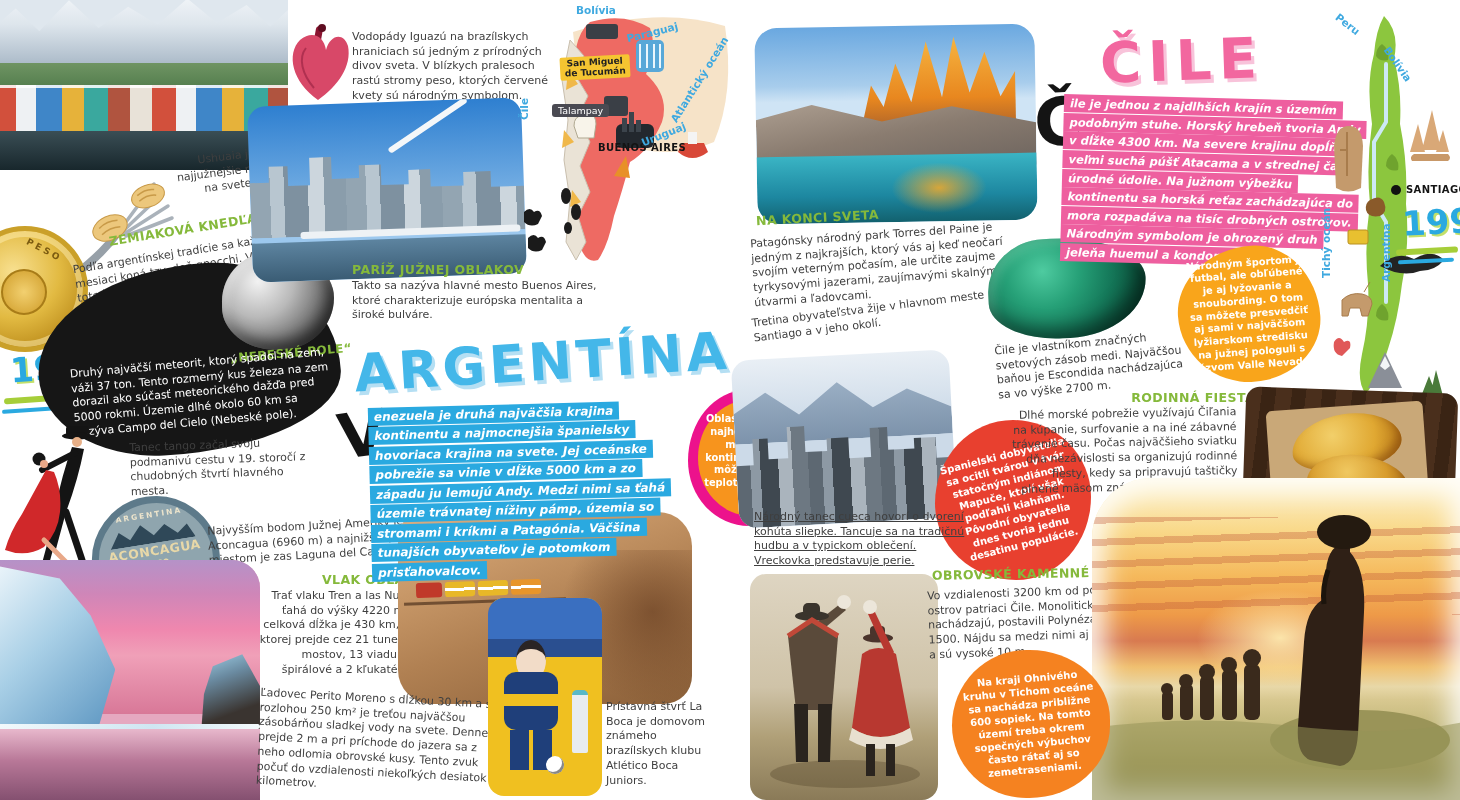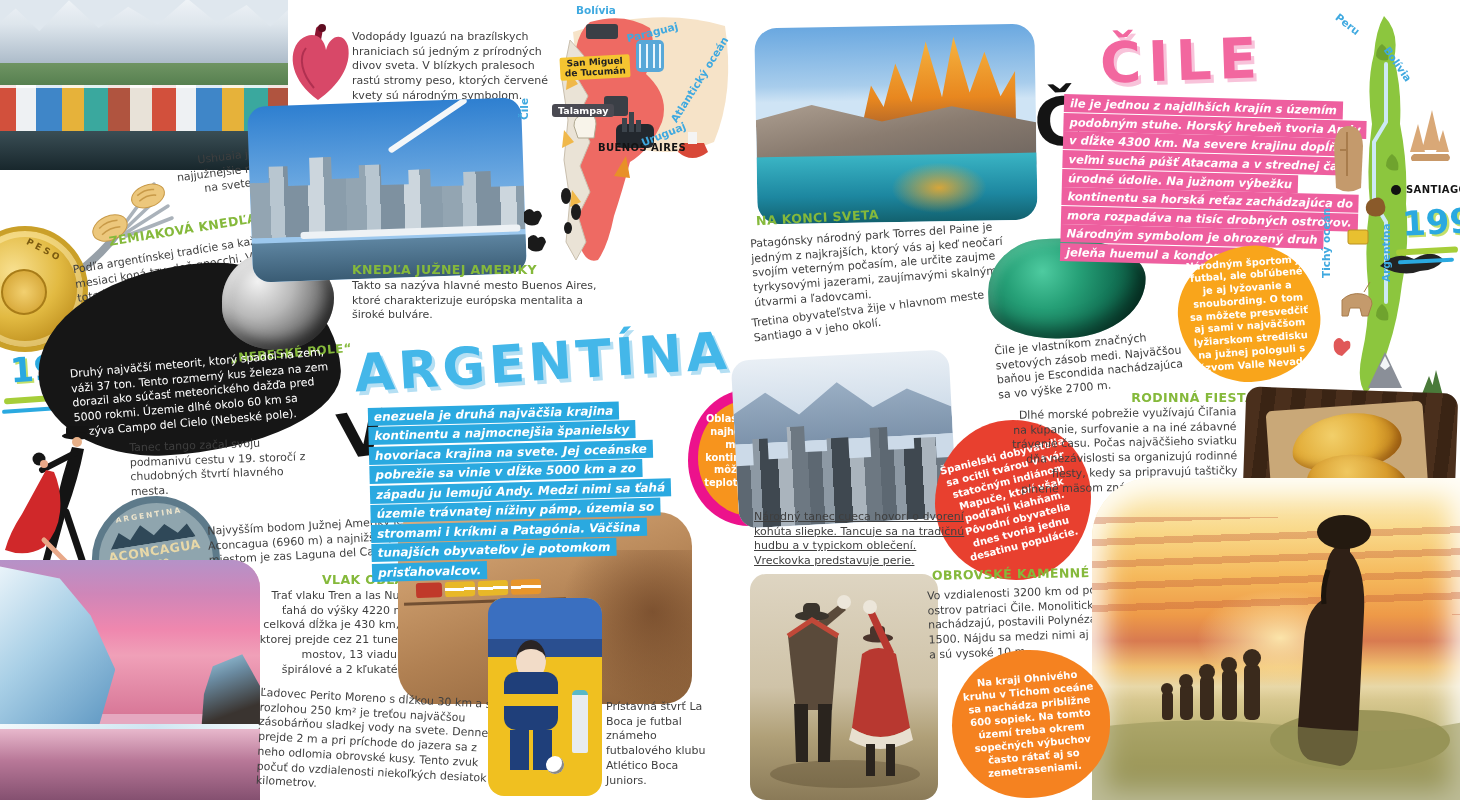--- a/index.html
+++ b/index.html
@@ -16,21 +16,21 @@
   .hl span{padding:2px 6px;-webkit-box-decoration-break:clone;box-decoration-break:clone;}
   .hl-cyan span{background:#2aa9e0;}
   .hl-pink span{background:#ee5f9f;}
   .title{position:absolute;font-weight:800;}
   .dropcap{position:absolute;font-weight:800;color:#141414;}
   .pgnum{position:absolute;font-size:34px;font-weight:800;color:#2aa9e0;text-shadow:2px 2px 0 #c3e06a;}
   .line-g{position:absolute;background:#a6ce39;height:6px;border-radius:3px;}
   .line-b{position:absolute;background:#2aa9e0;height:4px;border-radius:3px;}
   .ml{position:absolute;color:#3fa9e0;font-weight:bold;font-size:10.5px;white-space:nowrap;}
   .vert{writing-mode:vertical-rl;transform:rotate(180deg);}
-  .maplbl-dark{position:absolute;background:#4a4a52;color:#fff;font-size:9.5px;font-weight:bold;padding:1px 6px;border-radius:3px;}
+  .maplbl-dark{position:absolute;background:#4a4a52;color:#fff;font-size:9.5px;font-weight:normal;padding:1px 6px;border-radius:3px;}
   .maplbl-yel{position:absolute;background:#f5c531;color:#222;font-size:9px;font-weight:bold;padding:1px 3px;border-radius:2px;text-align:center;line-height:1.15;}
   .city-lbl{position:absolute;color:#141414;font-weight:bold;font-size:10px;letter-spacing:.4px;white-space:nowrap;}
 </style>
 </head>
 <body>
 
 <div id="spread">
 
   <div class="ph" style="left:-8px;top:-8px;width:296px;height:178px;border-radius:0 0 28px 0;background:#dfe7ee;">
     <div class="abs" style="left:0;top:0;width:100%;height:46%;background:linear-gradient(180deg,#f4f7fa 0%,#dde5ec 40%,#9fb0c0 100%);clip-path:polygon(0 100%,0 45%,8% 20%,16% 48%,26% 10%,36% 44%,46% 18%,56% 40%,66% 8%,76% 38%,86% 16%,94% 42%,100% 22%,100% 100%);"></div>
@@ -116,38 +116,38 @@
   <div class="t" style="left:258px;top:692px;width:238px;transform:rotate(3deg);">Ľadovec Perito Moreno s dĺžkou 30 km a s rozlohou 250 km² je treťou najväčšou zásobárňou sladkej vody na svete. Denne prejde 2 m a pri príchode do jazera sa z neho odlomia obrovské kusy. Tento zvuk počuť do vzdialenosti niekoľkých desiatok kilometrov.</div>
 
   <div class="ph" style="left:488px;top:598px;width:114px;height:198px;border-radius:16px;background:#f0c020;">
     <div class="abs" style="left:0;top:0;width:100%;height:30%;background:linear-gradient(180deg,#3a6fc0 0 70%,#2a4f90 70%),repeating-linear-gradient(90deg,rgba(220,60,40,.5) 0 6px,rgba(250,210,60,.5) 6px 12px,rgba(40,120,200,.5) 12px 18px);"></div>
     <div class="abs" style="left:28px;top:42px;width:30px;height:32px;border-radius:50%;background:#f2dcc8;border-top:9px solid #2a2424;"></div>
     <div class="abs" style="left:16px;top:74px;width:54px;height:58px;border-radius:12px;background:linear-gradient(180deg,#1f3f7a 0 38%,#f0c020 38% 58%,#1f3f7a 58%);"></div>
     <div class="abs" style="left:22px;top:132px;width:42px;height:40px;background:linear-gradient(90deg,#1f3f7a 0 45%,transparent 45% 55%,#1f3f7a 55%);"></div>
     <div class="abs" style="left:58px;top:158px;width:18px;height:18px;border-radius:50%;background:radial-gradient(circle at 35% 30%,#fff 55%,#cfcfcf);box-shadow:inset -2px -2px 0 #888;"></div>
     <div class="abs" style="left:84px;top:92px;width:16px;height:58px;background:#e8ecf0;border-radius:5px 5px 2px 2px;border-top:5px solid #58b8c8;"></div>
   </div>
-  <div class="t" style="left:606px;top:700px;width:110px;">Prístavná štvrť La Boca je futbal známeho futbalového klubu Atlético Boca Juniors.</div>
+  <div class="t" style="left:606px;top:700px;width:110px;">Prístavná štvrť La Boca je domovom známeho brazílskych klubu Atlético Boca Juniors.</div>
 
   <svg class="abs" style="left:284px;top:24px;" width="68" height="82" viewBox="0 0 68 82">
     <rect x="30" y="2" width="7" height="28" rx="3.5" fill="#8a1430" transform="rotate(10 33 16)"></rect>
     <circle cx="38" cy="4" r="4" fill="#5e0c20"></circle>
     <path d="M34,76 C8,58 2,30 16,16 C28,6 40,12 42,26 C46,10 60,8 64,22 C68,42 54,62 34,76Z" fill="#d84868"></path>
     <path d="M30,64 C18,50 14,34 22,24" stroke="#b03050" stroke-width="2" fill="none"></path>
   </svg>
 
   <div class="t" style="left:352px;top:30px;width:200px;">Vodopády Iguazú na brazílskych hraniciach sú jedným z prírodných divov sveta. V blízkych pralesoch rastú stromy peso, ktorých červené kvety sú národným symbolom.</div>
 
   <div class="ph" style="left:250px;top:102px;width:274px;height:176px;transform:rotate(-2deg);background:linear-gradient(180deg,#2e7fd0 0%,#77b0e4 55%,#9cc8ee 68%);">
     <div class="abs" style="left:0;top:30%;width:100%;height:45%;background:repeating-linear-gradient(90deg,#93a5b2 0 20px,#b8c6d0 20px 34px,#7e91a0 34px 58px,#ccd6dd 58px 74px,#8a9dab 74px 96px);clip-path:polygon(0 100%,0 30%,7% 30%,7% 10%,14% 10%,14% 35%,22% 35%,22% 0,30% 0,30% 28%,40% 28%,40% 12%,48% 12%,48% 38%,58% 38%,58% 20%,66% 20%,66% 42%,78% 42%,78% 25%,88% 25%,88% 45%,100% 45%,100% 100%);"></div>
     <div class="abs" style="left:52%;top:26%;width:34%;height:6px;background:#f4f7f9;transform:rotate(-32deg);transform-origin:left bottom;border-radius:3px;"></div>
     <div class="abs" style="left:18%;top:72%;width:80%;height:7px;background:#eef2f5;border-radius:3px;"></div>
     <div class="abs" style="left:0;top:78%;width:100%;height:22%;background:linear-gradient(180deg,#5d84a0,#3a5c74);"></div>
   </div>
-  <div class="gh" style="left:352px;top:262px;">KNEDĽA JUŽNEJ AMERIKY</div>
+  <div class="gh" style="left:352px;top:262px;">PARÍŽ JUŽNEJ OBLAKOV</div>
   <div class="t" style="left:352px;top:279px;width:248px;">Takto sa nazýva hlavné mesto Buenos Aires, ktoré charakterizuje európska mentalita a široké bulváre.</div>
 
   <div class="abs" style="left:518px;top:0;width:228px;height:332px;">
     <svg width="228" height="332" viewBox="0 0 228 332">
       <path d="M55,32 Q140,6 207,26 Q217,92 196,142 Q150,162 100,142 Q60,102 55,32Z" fill="#f6e3c8"></path>
       <path d="M72,22 Q106,12 132,28 Q140,52 128,74 Q152,96 144,122 Q132,150 112,162 Q104,192 96,216 Q90,246 80,260 Q68,264 62,246 Q54,216 58,186 Q50,150 56,114 Q50,76 58,48 Q62,30 72,22Z" fill="#ee6a63"></path>
       <path d="M52,40 L66,56 L58,76 L70,96 L60,116 L72,142 L62,166 L72,192 L60,216 L68,242 L58,260 L48,242 L52,200 L46,160 L50,120 L44,80 Z" fill="#eae3d6" stroke="#c9bfae" stroke-width="1"></path>
       <path d="M50,70 l10,14 -12,6z M46,130 l10,12 -12,6z M54,190 l9,12 -11,5z" fill="#f0b84a"></path>
       <rect x="118" y="40" width="28" height="32" rx="5" fill="#58a8d8"></rect>
       <path d="M122,44 v24 M129,44 v24 M136,44 v24 M142,44 v24" stroke="#eaf6fc" stroke-width="2"></path>

